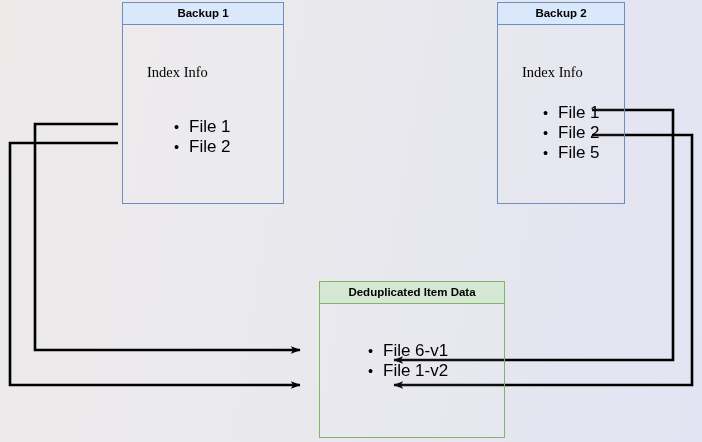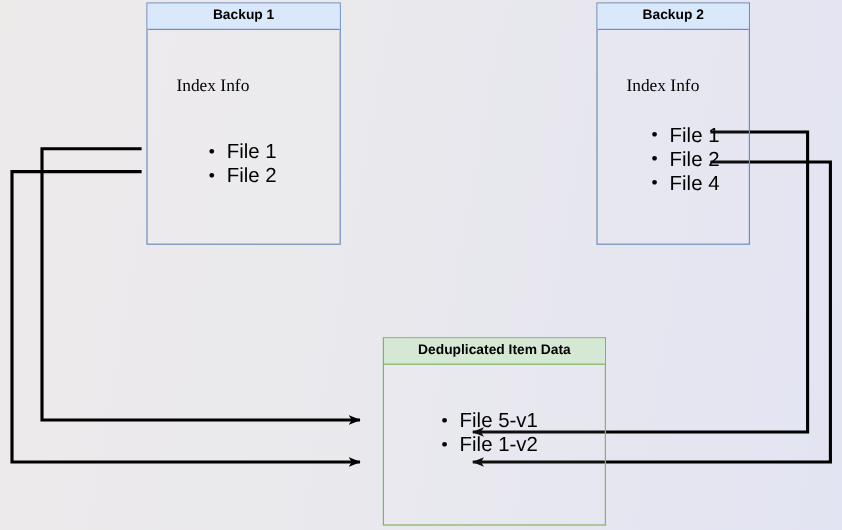--- a/index.html
+++ b/index.html
@@ -142,28 +142,28 @@
     </div>
   </div>
 
   <div class="node node-blue" style="left:449px; top:2px; width:128px; height:202px;">
     <div class="node-header">Backup 2</div>
     <div class="node-body">
       <div class="index-label" style="left:24px; top:39px;">Index Info</div>
       <ul class="file-list" style="left:45px; top:78px;">
         <li>File 1</li>
         <li>File 2</li>
-        <li>File 4</li>
+        <li>File 5</li>
       </ul>
     </div>
   </div>
 
   <div class="node node-green" style="left:271px; top:281px; width:186px; height:157px;">
     <div class="node-header">Deduplicated Item Data</div>
     <div class="node-body">
       <ul class="file-list" style="left:48px; top:37px;">
-        <li>File 5-v1</li>
+        <li>File 6-v1</li>
         <li>File 1-v2</li>
       </ul>
     </div>
   </div>
 
 </div>
 
 </body></html>

